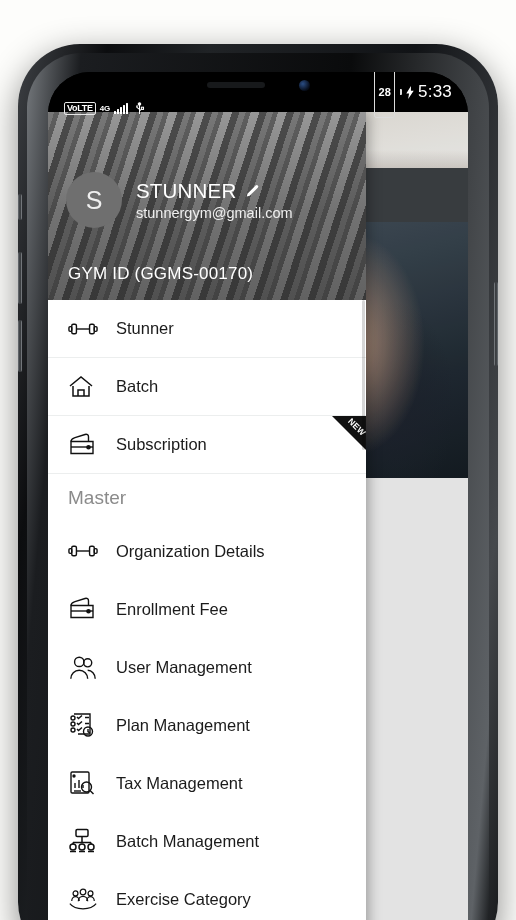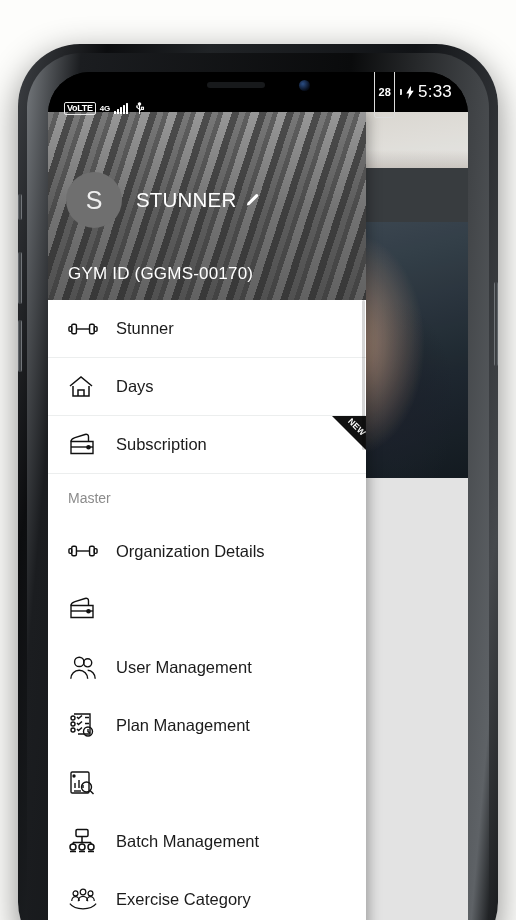--- a/index.html
+++ b/index.html
@@ -193,21 +193,21 @@
   .nav-item {
     position: relative; display: flex; align-items: center;
     height: 58px; padding-left: 20px; box-sizing: border-box;
     border-bottom: 1px solid #eceeee; background: #fff; cursor: pointer;
   }
   .nav-item.plain { border-bottom: none; }
   .nav-icon { width: 48px; flex: none; display: flex; align-items: center; }
   .nav-label { font-size: 16.5px; color: #1b1b1b; }
   .section-title {
     height: 48px; display: flex; align-items: center; padding-left: 20px;
-    font-size: 14px; color: #8b8b8b; background: #fff;
+    font-size: 19px; color: #8b8b8b; background: #fff;
   }
   .new-ribbon {
     position: absolute; right: 0; top: 0; width: 0; height: 0;
     border-top: 34px solid #111; border-left: 34px solid transparent;
   }
   .new-ribbon span {
     position: absolute; top: -28px; left: -26px; width: 34px;
     transform: rotate(45deg); color: #fff; font-size: 8.5px;
     font-weight: bold; letter-spacing: .4px; text-align: center;
   }
@@ -302,20 +302,21 @@
             <div id="avatar">S</div>
             <div id="profile-text">
               <div id="profile-name-row">
                 <span id="profile-name">STUNNER</span>
                 <span style="display:flex">
                   <svg width="15" height="15" viewBox="0 0 16 16" fill="#fff">
                     <path d="M12.4 1.6a1.6 1.6 0 0 1 2.3 2.3L6 12.6l-3 .7.7-3z"></path>
                   </svg>
                 </span>
               </div>
+              <div id="profile-email">stunnergym@gmail.com</div>
             </div>
           </div>
           <div id="gym-id">GYM ID (GGMS-00170)</div>
         </div>
 
         <div id="drawer-list">
 
           <div class="nav-item">
             <span class="nav-icon">
               <svg width="30" height="20" viewBox="0 0 32 20" fill="none" stroke="#111" stroke-width="1.5">
@@ -330,21 +331,21 @@
           </div>
 
           <div class="nav-item">
             <span class="nav-icon">
               <svg width="26" height="24" viewBox="0 0 26 24" fill="none" stroke="#111" stroke-width="1.5">
                 <path d="M2 11L13 2l11 9"></path>
                 <path d="M5 11v10h16V11"></path>
                 <path d="M10 21v-6h6v6"></path>
               </svg>
             </span>
-            <span class="nav-label">Days</span>
+            <span class="nav-label">Batch</span>
           </div>
 
           <div class="nav-item">
             <span class="nav-icon">
               <svg width="30" height="24" viewBox="0 0 30 24" fill="none" stroke="#111" stroke-width="1.4">
                 <path d="M3 8.5h22v12H3z"></path>
                 <path d="M3 8.5c0-2.5 2-3 4-3.8l10-3.2c2-.6 3.5.4 3.5 2.2v4.8"></path>
                 <path d="M3 14h22"></path>
                 <circle cx="20.5" cy="14.3" r="1.6" fill="#111"></circle>
               </svg>
@@ -372,20 +373,21 @@
 
           <div class="nav-item plain">
             <span class="nav-icon">
               <svg width="30" height="24" viewBox="0 0 30 24" fill="none" stroke="#111" stroke-width="1.4">
                 <path d="M3 8.5h22v12H3z"></path>
                 <path d="M3 8.5c0-2.5 2-3 4-3.8l10-3.2c2-.6 3.5.4 3.5 2.2v4.8"></path>
                 <path d="M3 14h22"></path>
                 <circle cx="20.5" cy="14.3" r="1.6" fill="#111"></circle>
               </svg>
             </span>
+            <span class="nav-label">Enrollment Fee</span>
           </div>
 
           <div class="nav-item plain">
             <span class="nav-icon">
               <svg width="30" height="25" viewBox="0 0 32 26" fill="none" stroke="#111" stroke-width="1.5">
                 <circle cx="12" cy="7" r="5"></circle>
                   <circle cx="21" cy="8" r="4.3"></circle>
                 <path d="M3 25c0-5 4-9 9-9s9 4 9 9"></path>
                 <path d="M21 16c4.4 0 8 4 8 9"></path>
               </svg>
@@ -415,20 +417,21 @@
             <span class="nav-icon">
               <svg width="28" height="26" viewBox="0 0 28 26" fill="none" stroke="#111" stroke-width="1.4">
                 <rect x="3" y="2" width="18" height="21" rx="1.2"></rect>
                 <path d="M7 18v-5M11 18v-8M15 18v-3"></path>
                 <path d="M6 21h7"></path>
                   <circle cx="6" cy="6" r="1" fill="#111"></circle>
                 <circle cx="18.5" cy="17" r="5"></circle>
                   <path d="M22 20.5l3.5 3.5"></path>
               </svg>
             </span>
+            <span class="nav-label">Tax Management</span>
           </div>
 
           <div class="nav-item plain">
             <span class="nav-icon">
               <svg width="28" height="26" viewBox="0 0 28 26" fill="none" stroke="#111" stroke-width="1.5">
                 <rect x="8" y="1.5" width="12" height="7" rx="1.2"></rect>
                 <path d="M14 8.5v3M5 14.5h18M5 14.5v2M14 11.5v3M23 14.5v2"></path>
                 <circle cx="5" cy="19" r="3"></circle>
                   <circle cx="14" cy="19" r="3"></circle>
                   <circle cx="23" cy="19" r="3"></circle>

